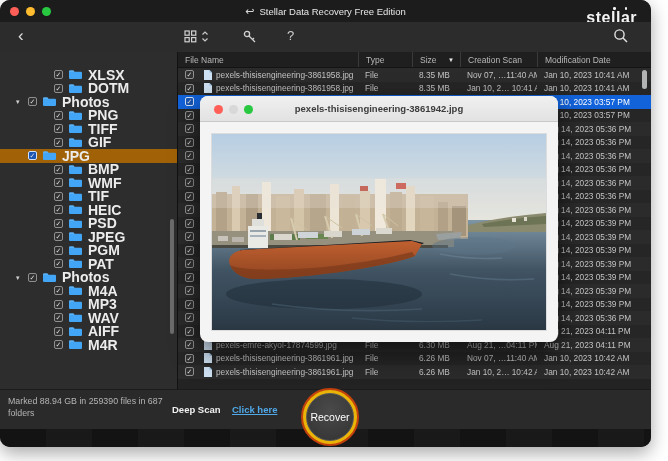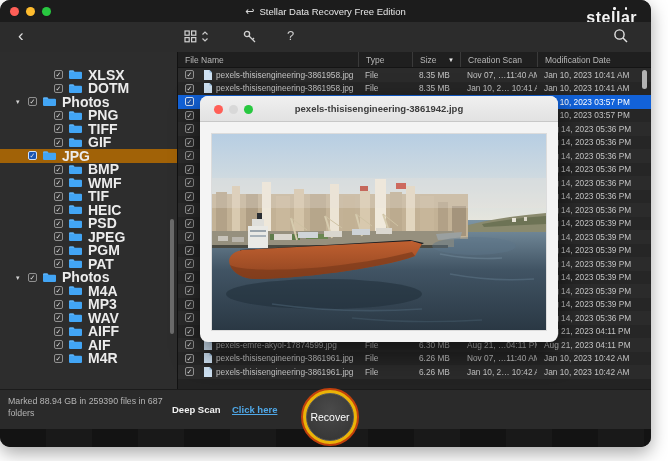--- a/index.html
+++ b/index.html
@@ -376,31 +376,20 @@
             </div>
             <div class="trow lvl2">
               <span class="arrow"></span>
               <span class="cb">✓</span>
               <span class="folder">
                 <svg width="13" height="9" viewBox="0 0 13 9">
                   <path d="M0 1.6 Q0 .5 1.1 .5 L4.4 .5 L5.5 1.7 L11.9 1.7 Q13 1.7 13 2.8 L13 7.9 Q13 9 11.9 9 L1.1 9 Q0 9 0 7.9 Z" fill="#42a5f5"></path>
                   <path d="M0 1.6 Q0 .5 1.1 .5 L4.4 .5 L5.5 1.7 L0 1.7 Z" fill="#64b5f6"></path>
                 </svg>
               </span>
-              <span class="tlabel">AIF</span>
-            </div>
-            <div class="trow lvl2">
-              <span class="arrow"></span>
-              <span class="cb">✓</span>
-              <span class="folder">
-                <svg width="13" height="9" viewBox="0 0 13 9">
-                  <path d="M0 1.6 Q0 .5 1.1 .5 L4.4 .5 L5.5 1.7 L11.9 1.7 Q13 1.7 13 2.8 L13 7.9 Q13 9 11.9 9 L1.1 9 Q0 9 0 7.9 Z" fill="#42a5f5"></path>
-                  <path d="M0 1.6 Q0 .5 1.1 .5 L4.4 .5 L5.5 1.7 L0 1.7 Z" fill="#64b5f6"></path>
-                </svg>
-              </span>
               <span class="tlabel">M4R</span>
             </div>
           </div>
         <div id="tree-scroll"></div>
       </div>
 
       <div id="tablewrap">
         <div id="thead">
             <div class="hcell c0">File Name</div>
             <div class="hcell c1">Type</div>

